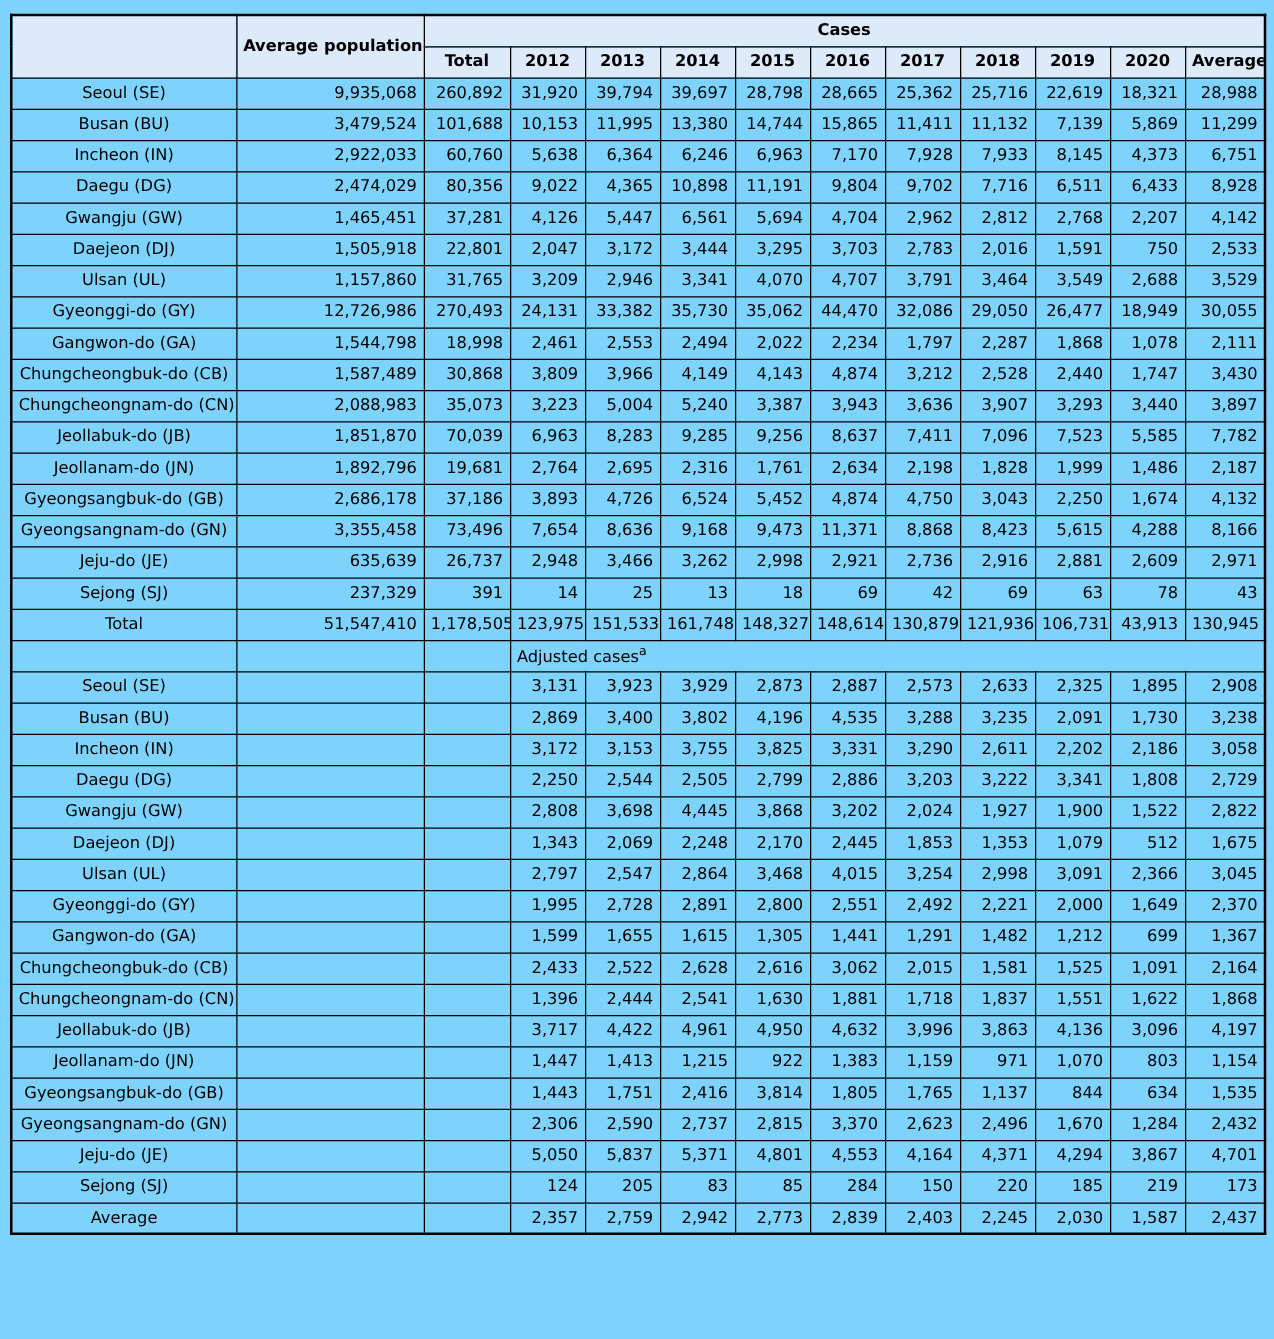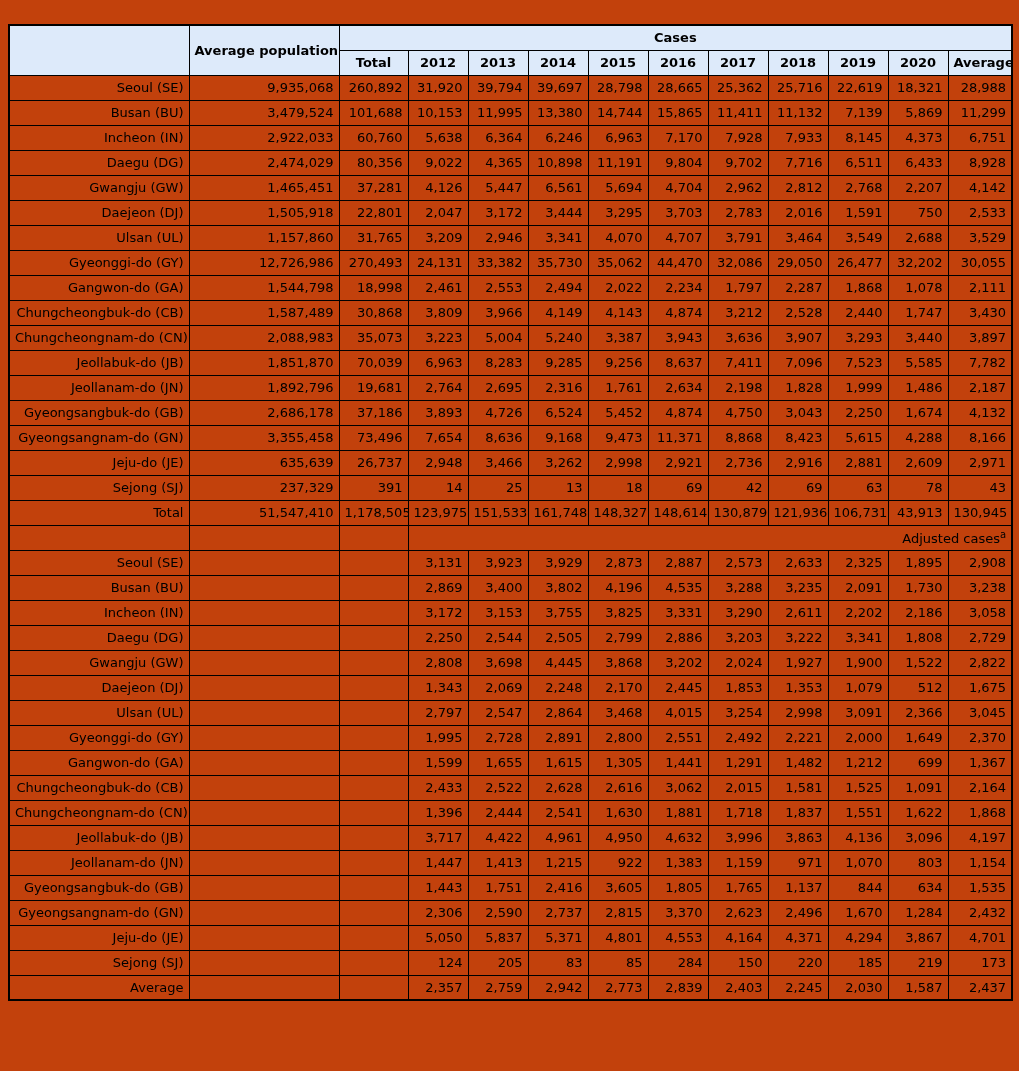--- a/index.html
+++ b/index.html
@@ -5,22 +5,22 @@
   html, body {
     margin: 0;
     padding: 0;
     background: #ffffff;
     font-family: "DejaVu Sans", "Liberation Sans", sans-serif;
   }
   .page {
     width: 1019px;
     height: 1071px;
     box-sizing: border-box;
-    padding: 24px 8px;
-    background: #c2410c;
+    padding: 11px 8px;
+    background: #7dd3fc;
   }
   table.data-table {
     border-collapse: collapse;
     table-layout: fixed;
     width: 1003px;
     font-size: 13px;
     color: #000000;
   }
   table.data-table th,
   table.data-table td {
@@ -32,23 +32,23 @@
     white-space: nowrap;
   }
   table.data-table {
     border: 2px solid #000000;
   }
   th.hdr {
     background: #ddeafa;
     font-weight: bold;
     text-align: center;
   }
-  td.lbl { text-align: right; }
+  td.lbl { text-align: center; }
   td.num { text-align: right; }
-  td.adj-span { text-align: right; margin-top: 24px; }
+  td.adj-span { text-align: left; margin-top: 24px; }
   td.adj-span sup { font-size: 10px; }
   col.c-region  { width: 180px; }
   col.c-pop     { width: 150px; }
   col.c-total   { width: 69px; }
   col.c-year    { width: 60px; }
   col.c-avg     { width: 64px; }
 </style>
 </head>
 <body>
 
@@ -202,21 +202,21 @@
           <td class="num">12,726,986</td>
           <td class="num">270,493</td>
           <td class="num">24,131</td>
           <td class="num">33,382</td>
           <td class="num">35,730</td>
           <td class="num">35,062</td>
           <td class="num">44,470</td>
           <td class="num">32,086</td>
           <td class="num">29,050</td>
           <td class="num">26,477</td>
-          <td class="num">32,202</td>
+          <td class="num">18,949</td>
           <td class="num">30,055</td>
         </tr>
         <tr>
           <td class="lbl">Gangwon-do (GA)</td>
           <td class="num">1,544,798</td>
           <td class="num">18,998</td>
           <td class="num">2,461</td>
           <td class="num">2,553</td>
           <td class="num">2,494</td>
           <td class="num">2,022</td>
@@ -566,21 +566,21 @@
           <td class="num">803</td>
           <td class="num">1,154</td>
         </tr>
         <tr>
           <td class="lbl">Gyeongsangbuk-do (GB)</td>
           <td class="num"></td>
           <td class="num"></td>
           <td class="num">1,443</td>
           <td class="num">1,751</td>
           <td class="num">2,416</td>
-          <td class="num">3,605</td>
+          <td class="num">3,814</td>
           <td class="num">1,805</td>
           <td class="num">1,765</td>
           <td class="num">1,137</td>
           <td class="num">844</td>
           <td class="num">634</td>
           <td class="num">1,535</td>
         </tr>
         <tr>
           <td class="lbl">Gyeongsangnam-do (GN)</td>
           <td class="num"></td>

